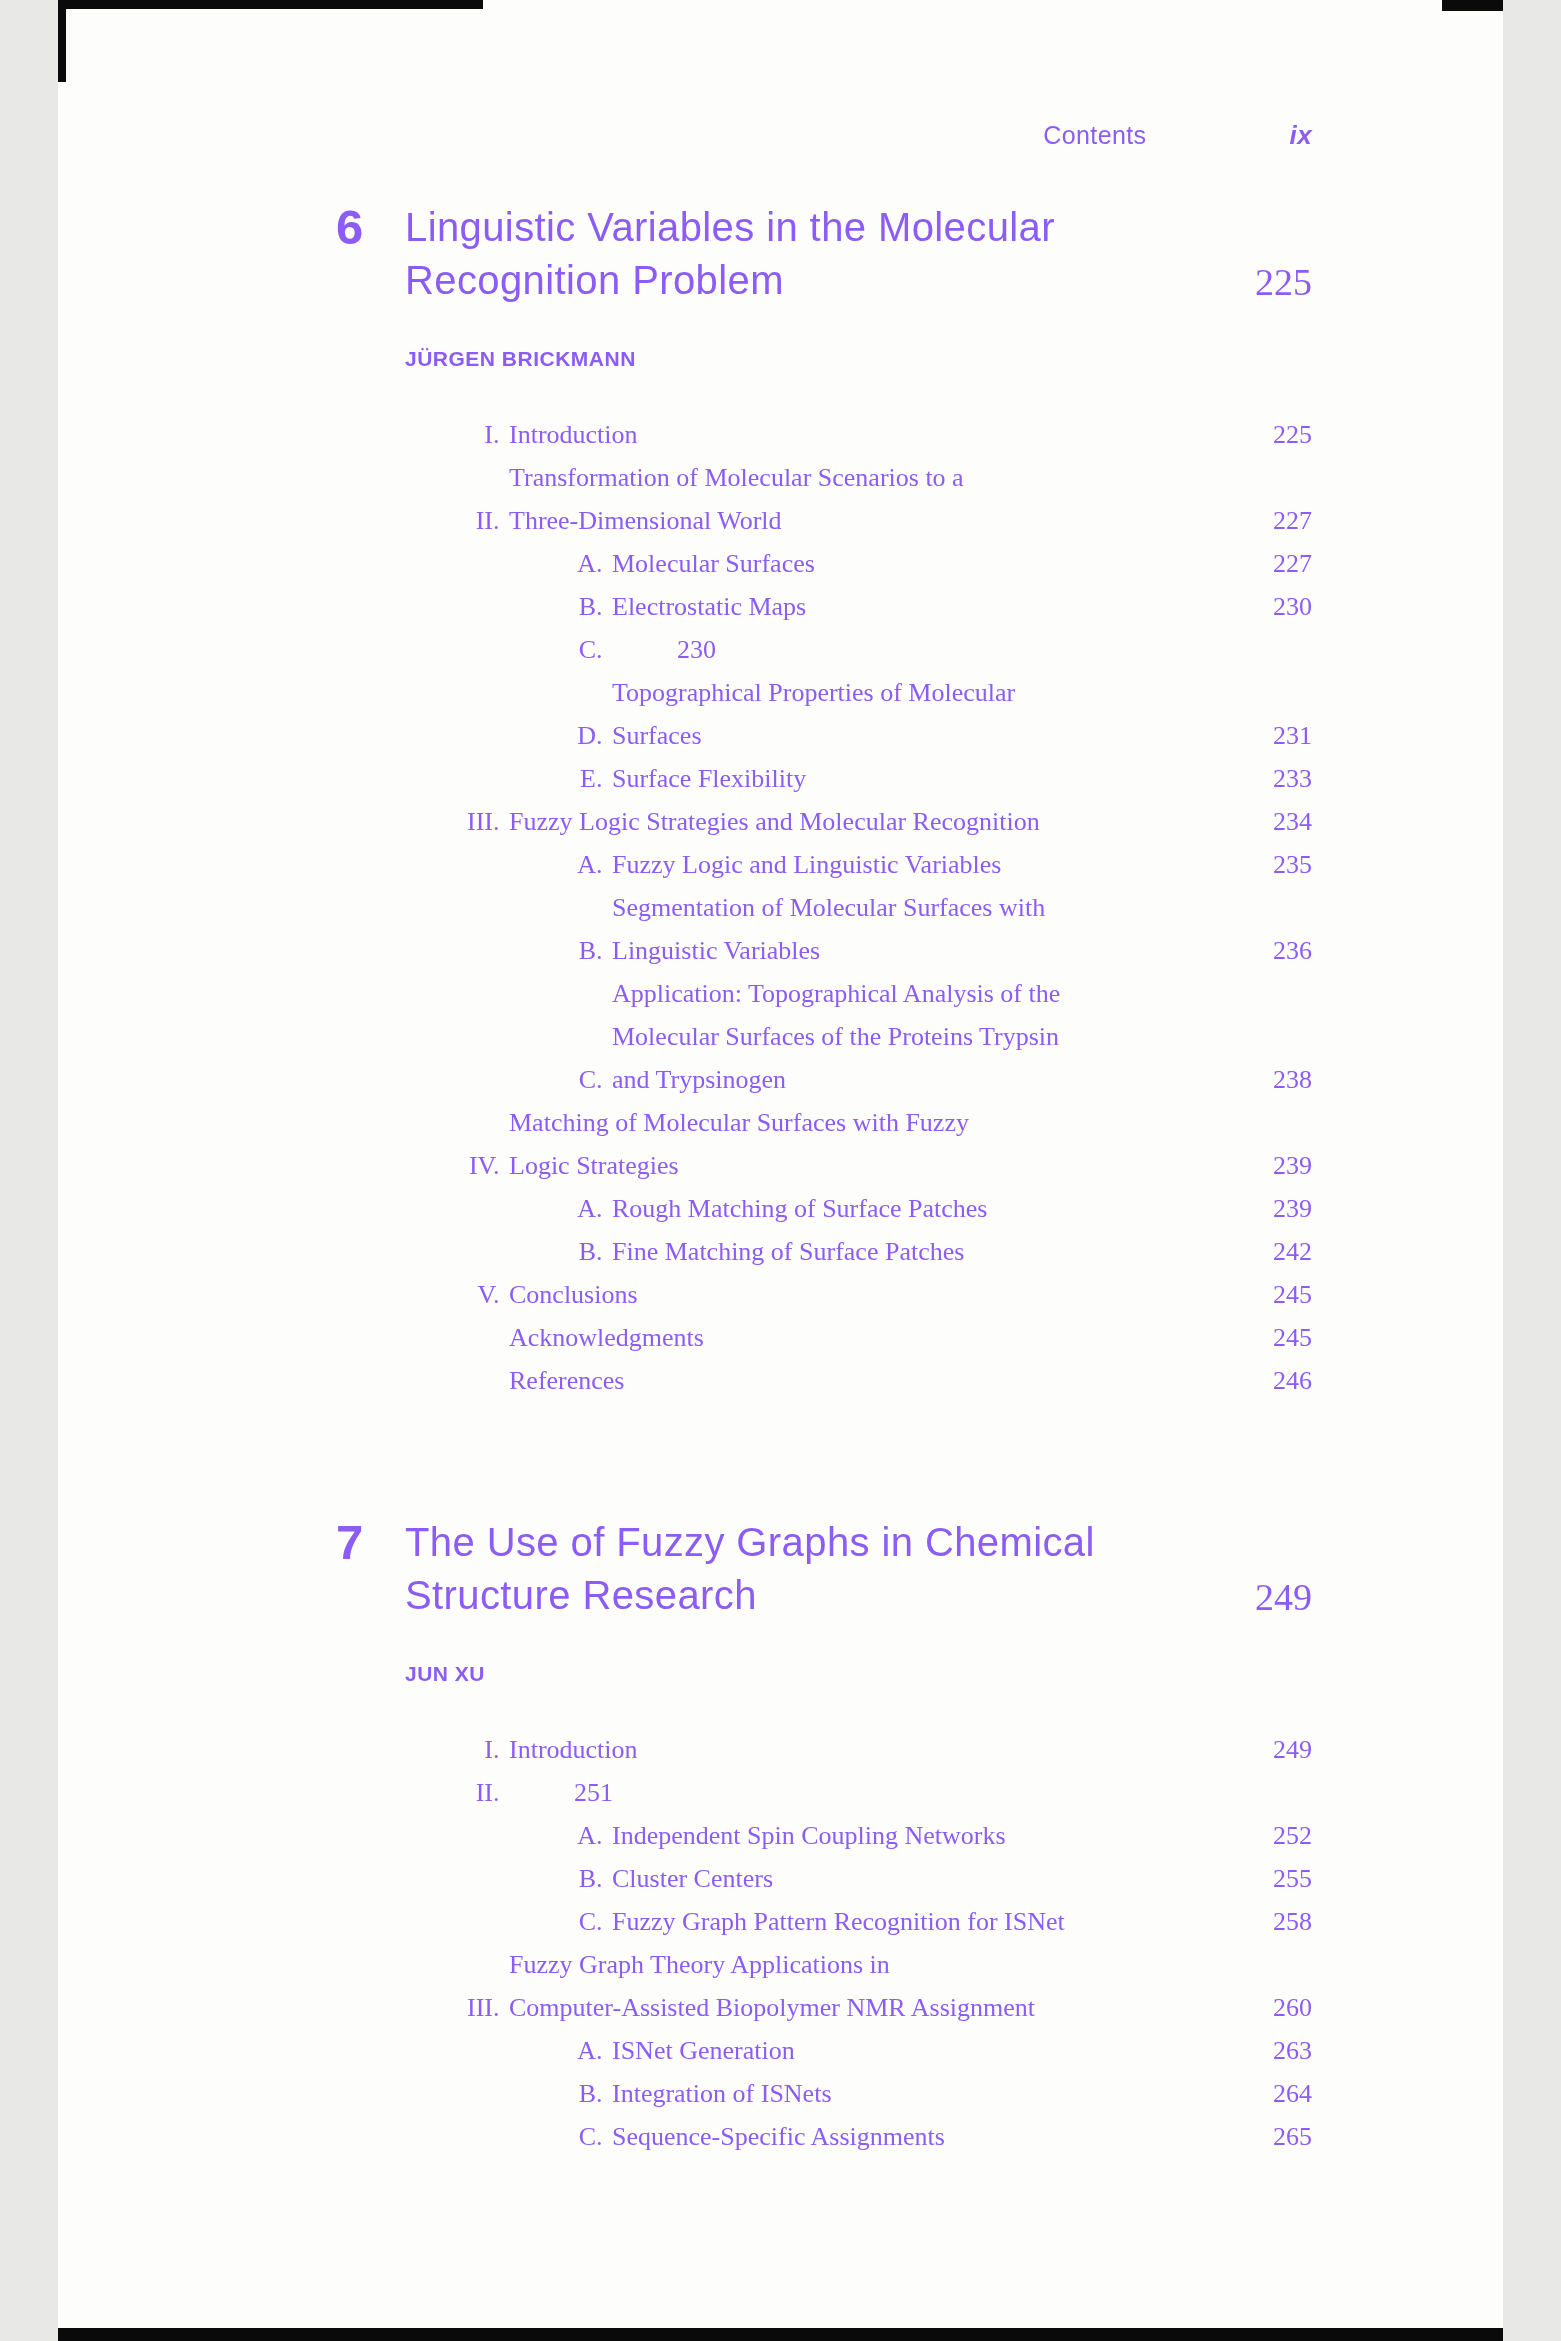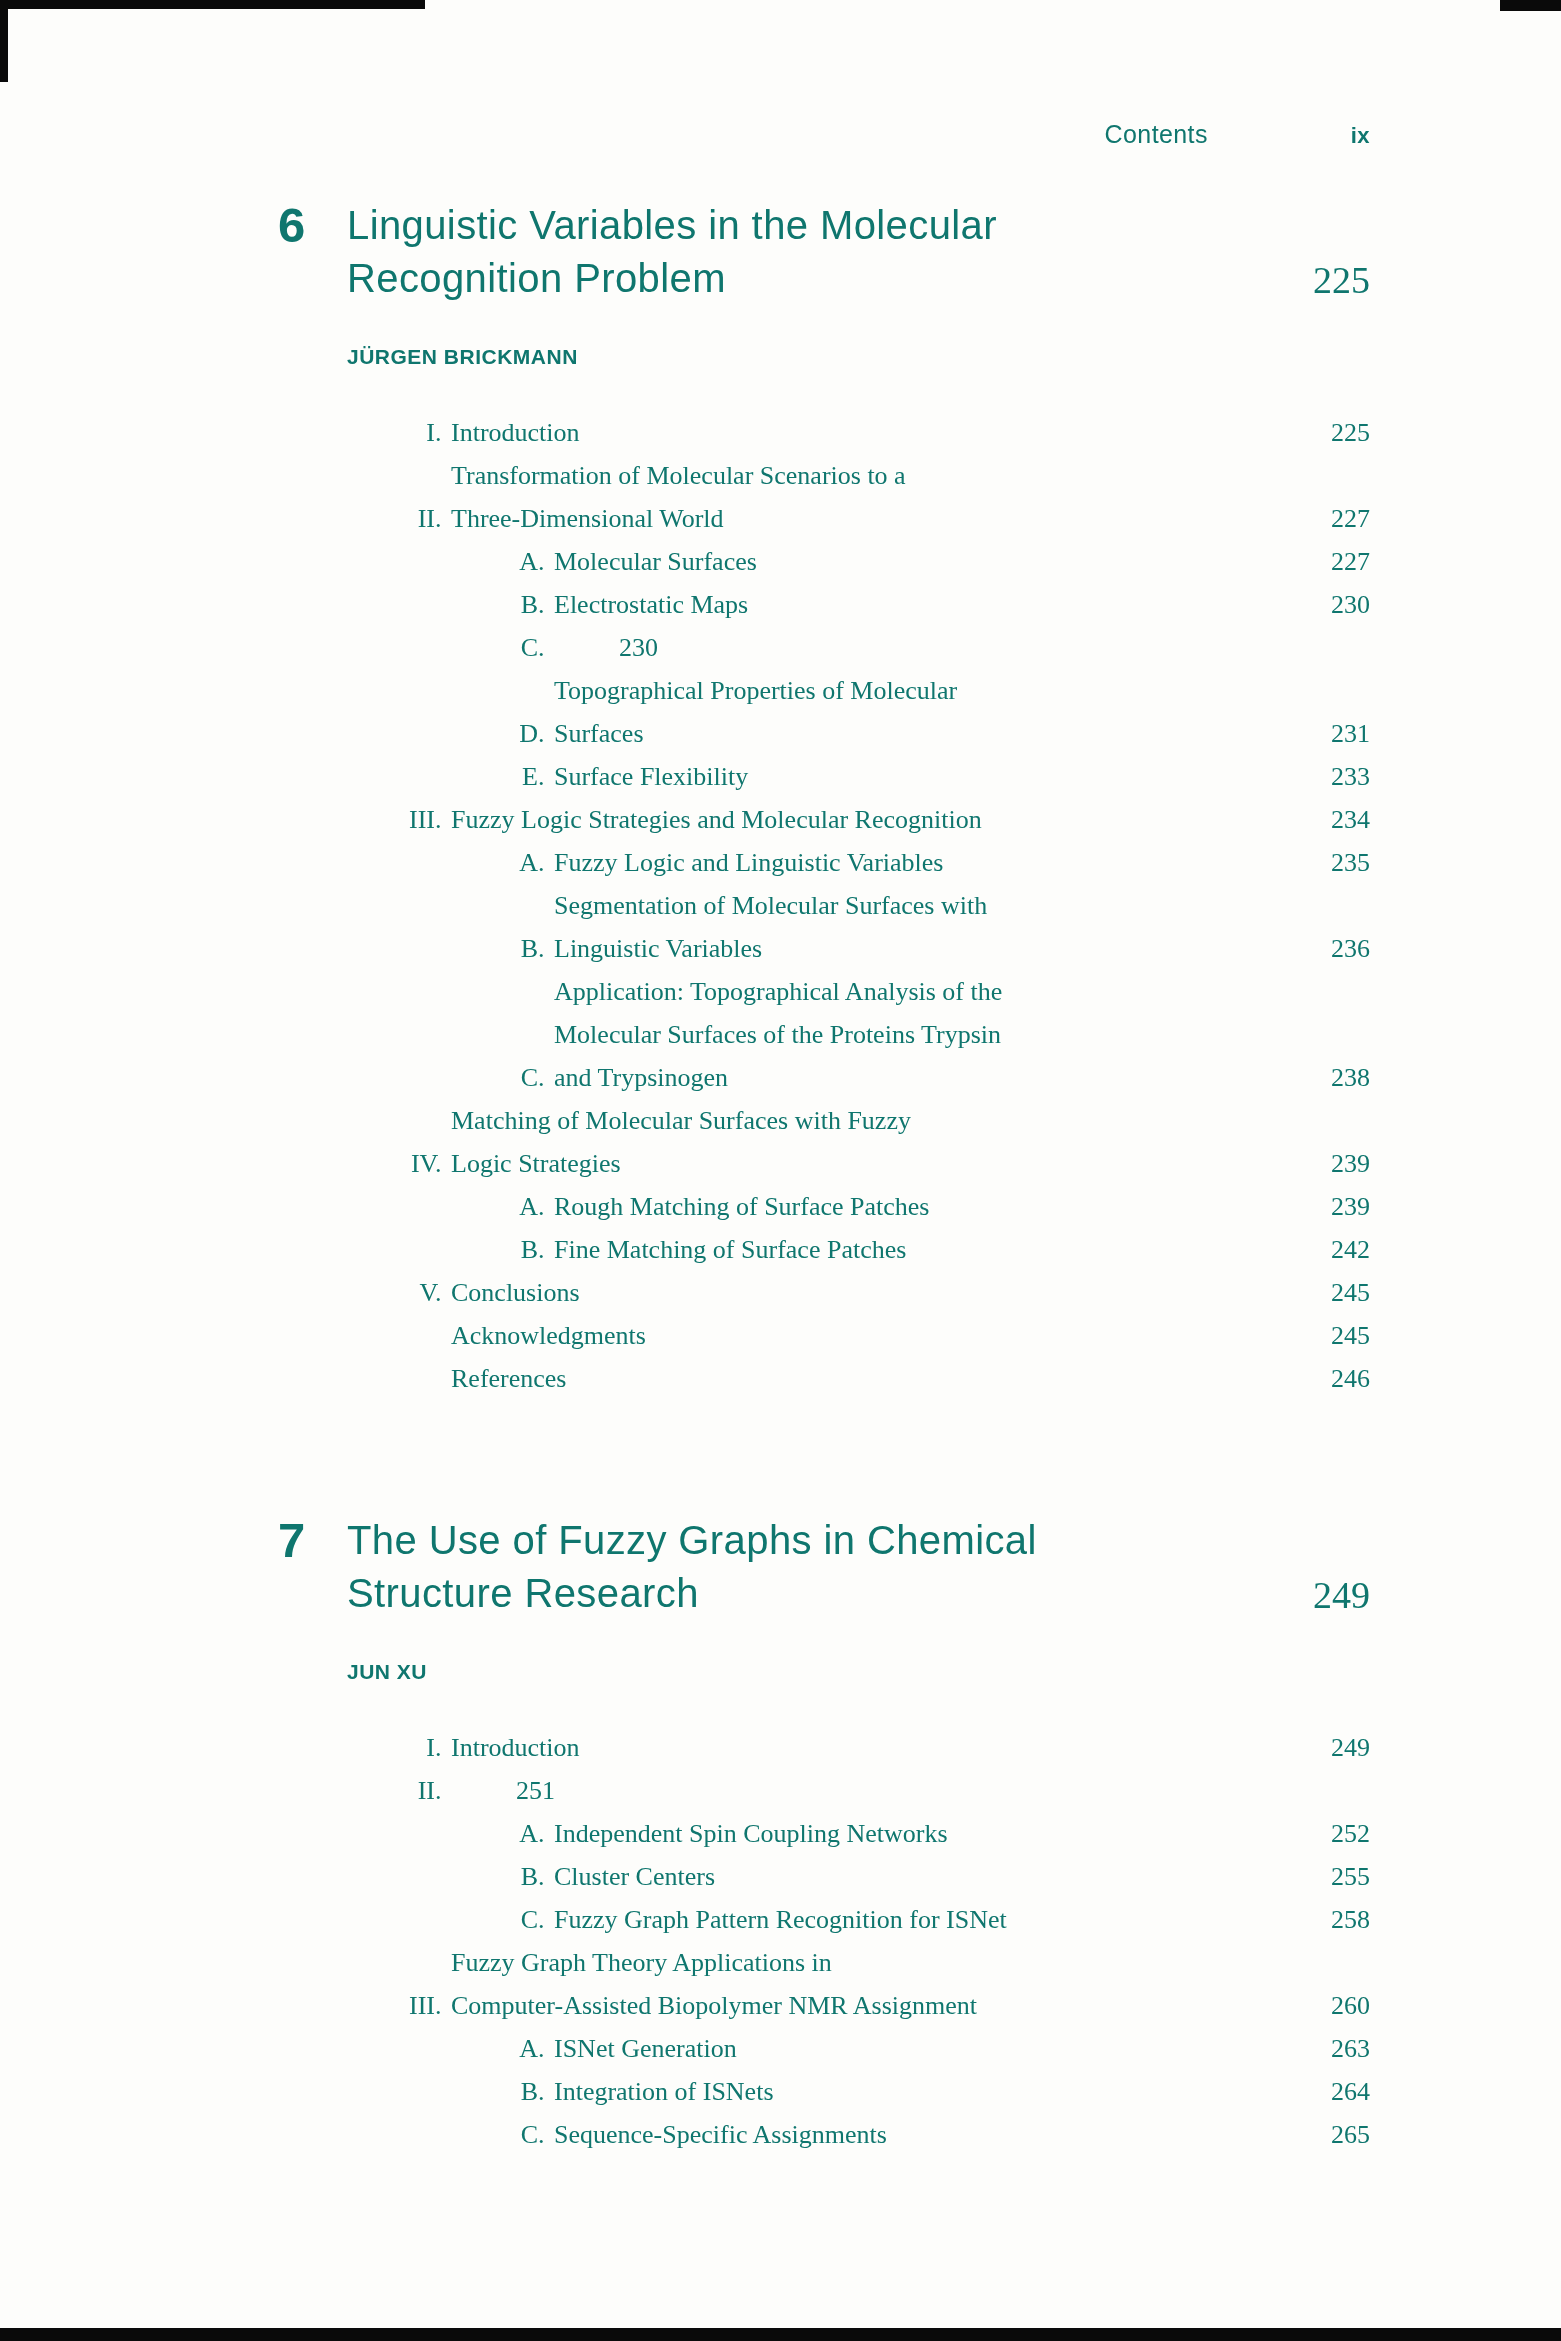--- a/index.html
+++ b/index.html
@@ -2,26 +2,26 @@
 <html style="font-size:14px"><head>
 <meta charset="utf-8">
 <style>
   html, body {
     margin: 0;
     padding: 0;
     background: #e8e8e6;
   }
   .page {
     position: relative;
-    width: 1561px;
+    width: 1445px;
     height: 2342px;
     margin: 0 auto;
     background: #fdfdfb;
     overflow: hidden;
-    color: #0f766e;
+    color: #8b5cf6;
   }
   
   .artifact { position: absolute; background: #0a0a0a; }
   .art-top-left    { left: 0; top: 0; width: 425px; height: 8.7px; }
   .art-left-sliver { left: 0; top: 0; width: 7.8px; height: 82px; }
   .art-top-right   { right: 0; top: 0; width: 61px; height: 11.3px; }
   .art-bottom      { left: 0; bottom: 0; width: 100%; height: 14px; }
 
   .content {
     position: absolute;
@@ -35,21 +35,22 @@
     display: flex;
     justify-content: flex-end;
     align-items: baseline;
     gap: 143px;
     font-family: "Liberation Sans", sans-serif;
     font-size: 25px;
     letter-spacing: 0.4px;
   }
   .running-head .folio {
     font-weight: bold;
-    font-size: 22px;
+    font-size: 26px;
+    font-style: italic;
   }
 
   
   .chapter { margin-top: 0; }
   .chapter-heading {
     display: flex;
     margin-top: 50px;
     font-family: "Liberation Sans", sans-serif;
   }
   .chapter-heading .chnum {

